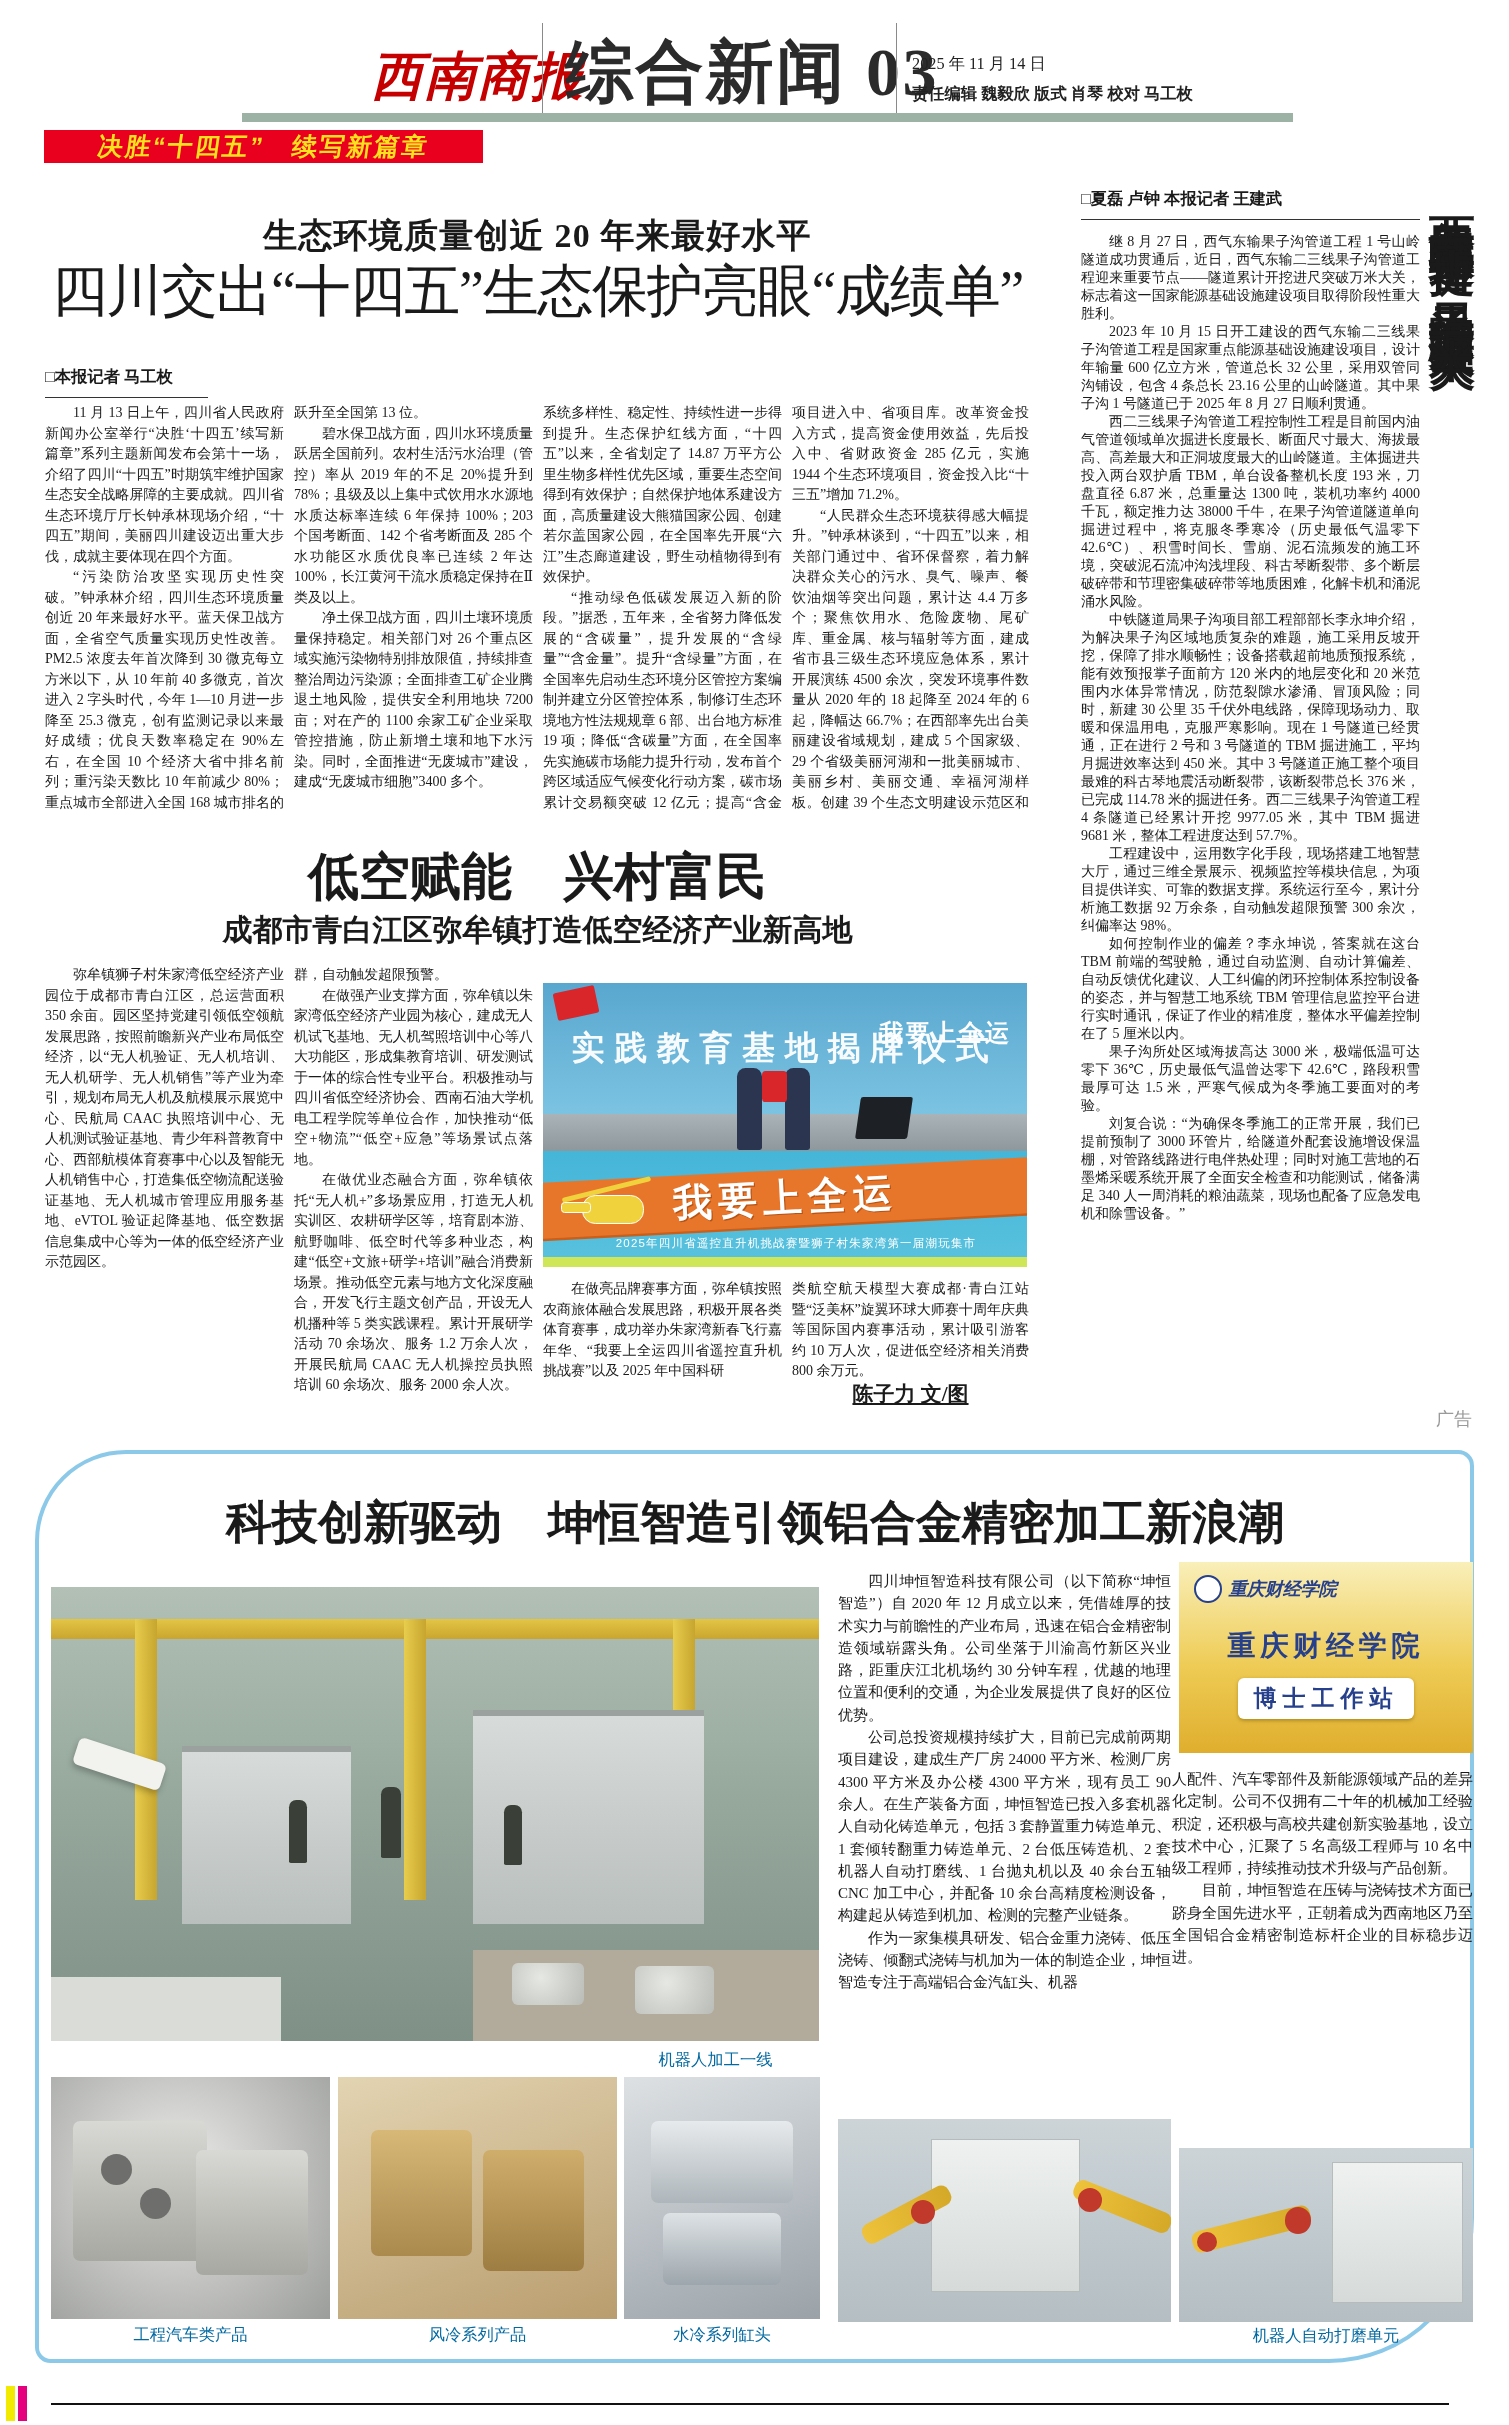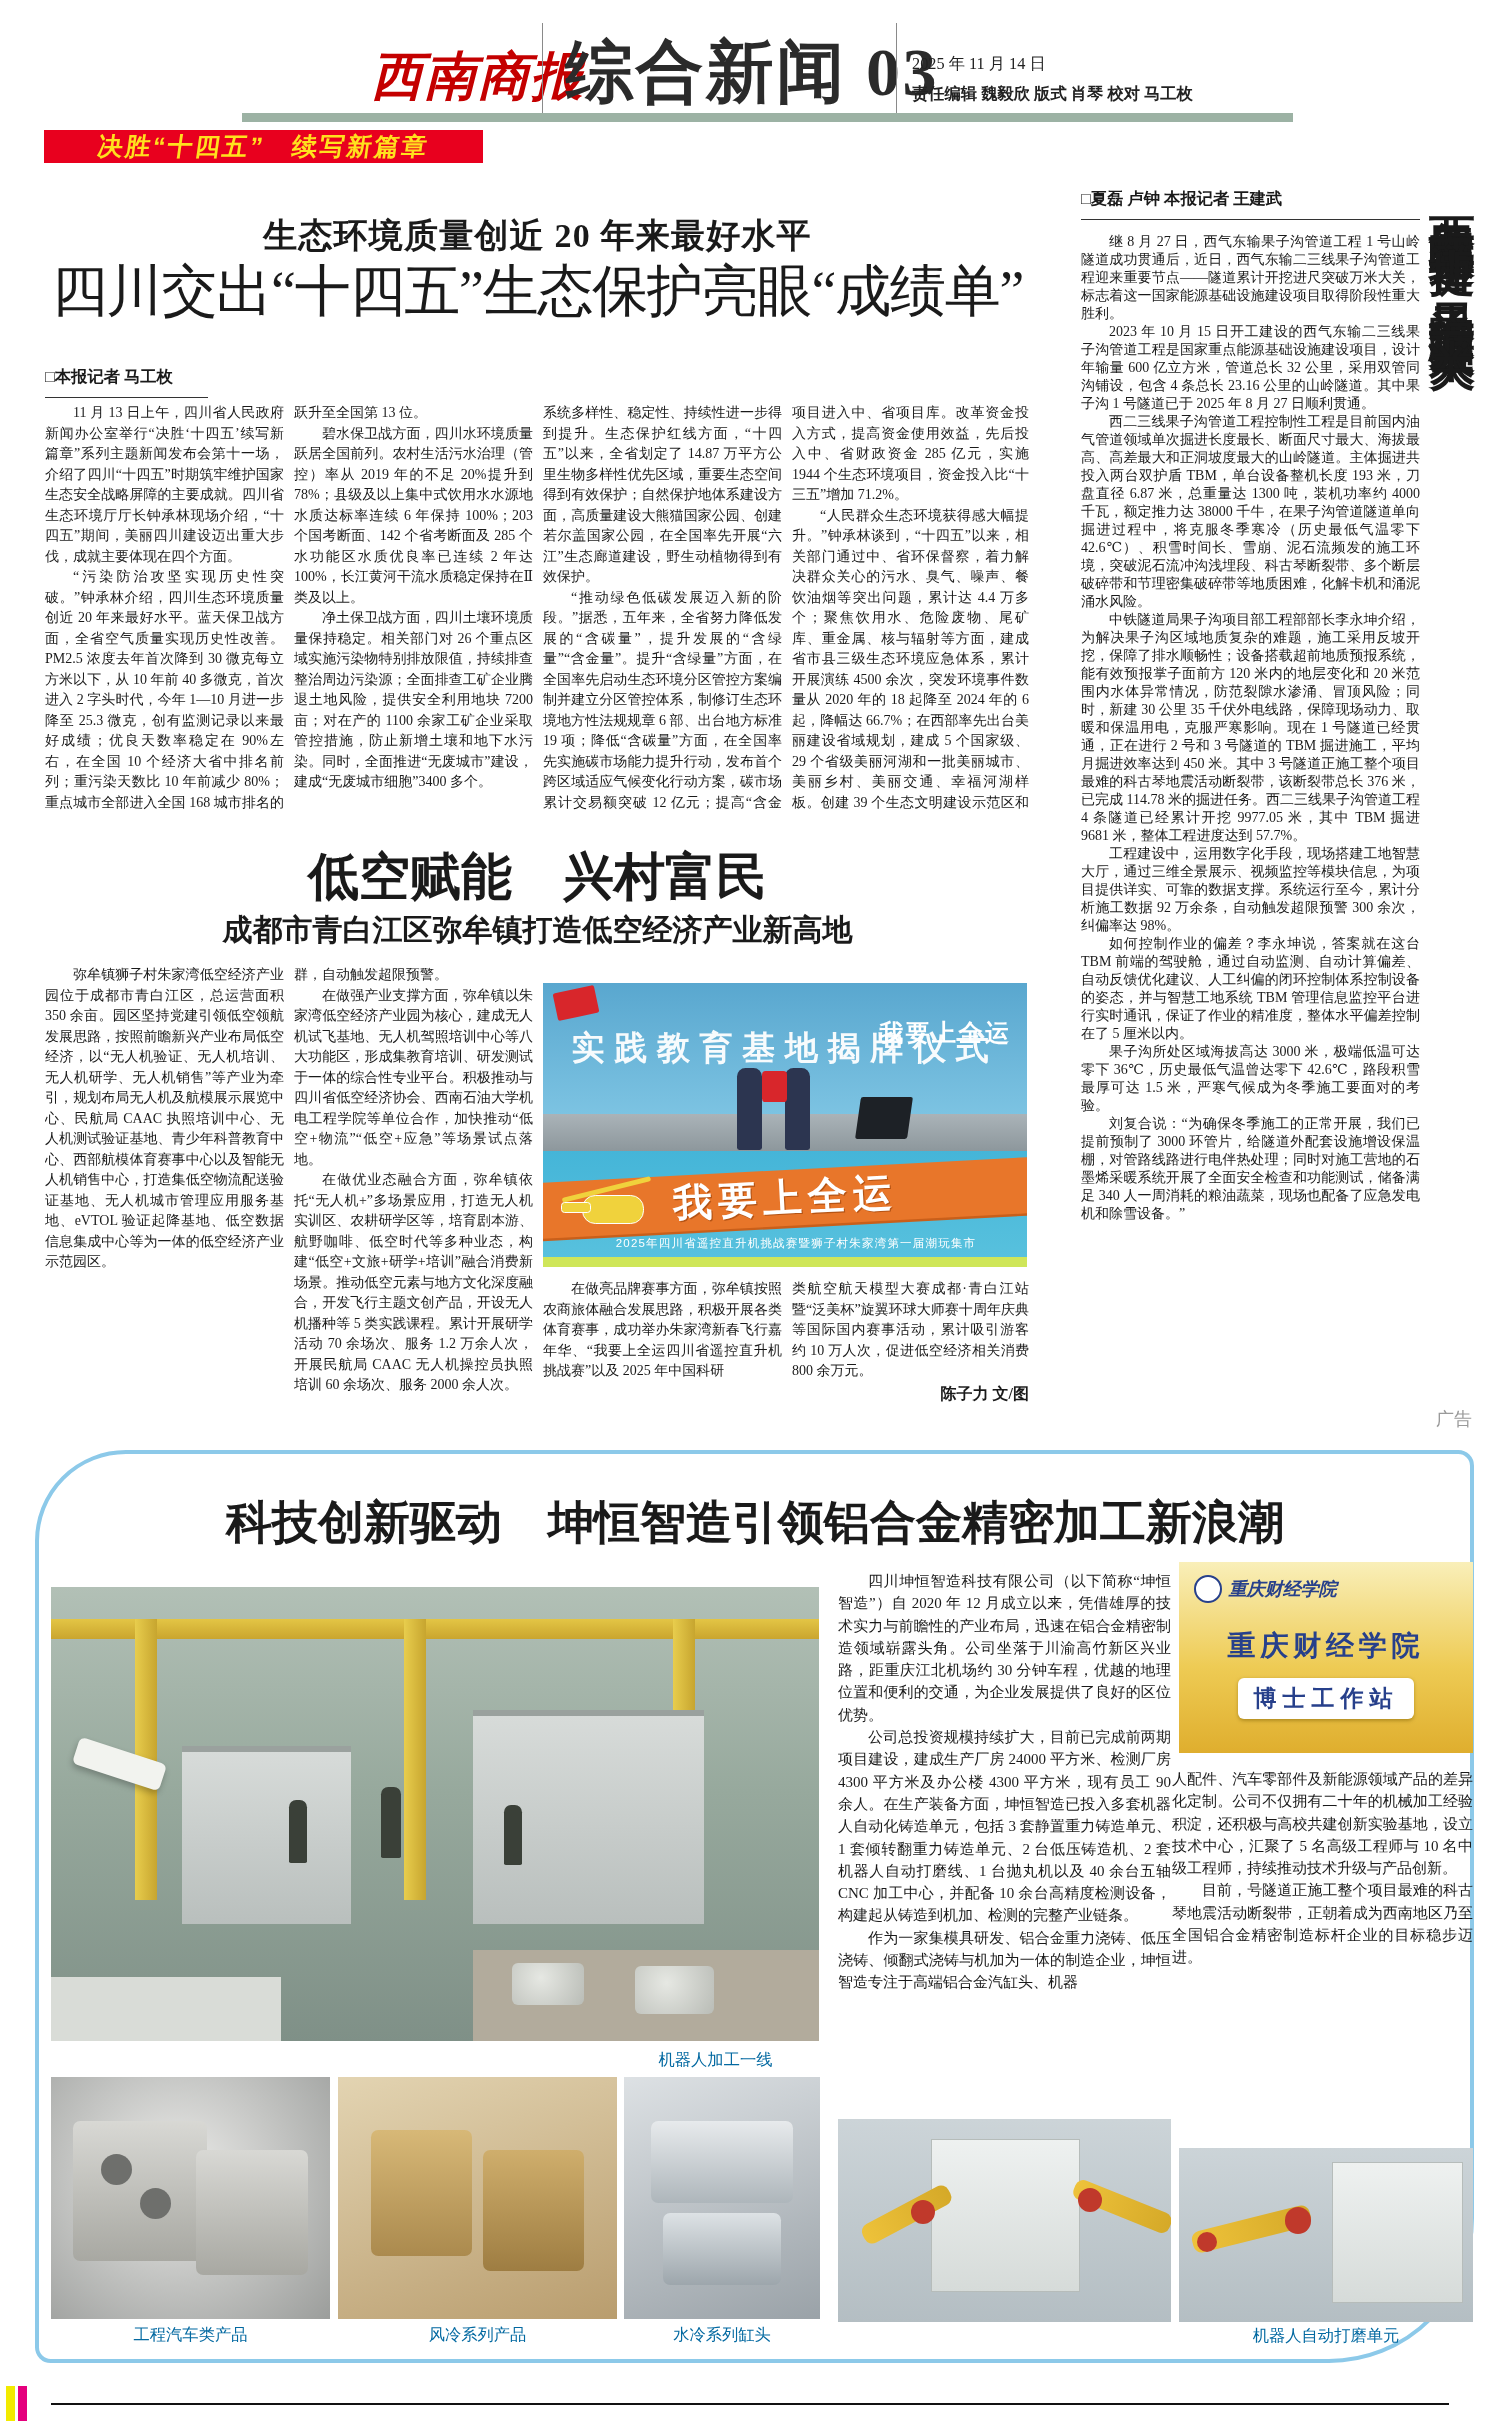--- a/index.html
+++ b/index.html
@@ -28,21 +28,21 @@
                 font-family:"Liberation Sans","DejaVu Sans",sans-serif;}
   .headline-bottom{font-size:46px;font-weight:900;text-align:center;}
   .byline{font-size:16.3px;font-weight:700;padding-bottom:8.5px;border-bottom:1.8px solid #333;}
   
   .col{overflow:hidden;}
   .col p{margin:0;text-align:justify;}
   .col p.ind{text-indent:2em;}
   .body-main{font-size:14px;line-height:20.5px;}
   .body-right{font-size:14px;line-height:18px;}
   .body-bottom{font-size:15px;line-height:22.3px;}
-  .credit{font-weight:900;text-align:right;margin-top:2.4px;font-size:16px;}
+  .credit{font-weight:900;text-align:center;margin-top:2.4px;font-size:21px;text-decoration:underline;}
   .vhead{writing-mode:vertical-rl;font-size:46px;font-weight:900;letter-spacing:3.6px;line-height:54px;}
   .ad-label{font-size:18px;color:#9a9a9a;font-family:"Liberation Sans","DejaVu Sans",sans-serif;}
   .caption{font-size:16.3px;text-align:center;color:#0369a1;}
   
   .photo{overflow:hidden;}
   .event-photo{background:linear-gradient(110deg,#8fd2ee 0%,#63bade 55%,#7ecbe8 100%);}
   .ev-backdrop{left:0;top:0;width:100%;height:46%;
       background:linear-gradient(180deg,#59a7cf,#7cc3e2);display:flex;align-items:center;justify-content:center;}
   .ev-backdrop span{color:#ffffff;font-weight:900;font-size:33px;letter-spacing:9.7px;opacity:.95;
       font-family:"Liberation Sans","DejaVu Sans",sans-serif;white-space:nowrap;}
@@ -226,21 +226,21 @@
     <span class="cert-script">重庆财经学院</span>
   </div>
   <div class="abs cert-big" style="left:0;top:65px;width:100%;">重庆财经学院</div>
   <div class="abs cert-box" style="left:20%;top:116px;width:60%;height:41px;">
     <span>博士工作站</span>
   </div>
 </div>
 
 <div class="abs col body-bottom" style="left:1172px;top:1768px;width:301px;height:344px;">
     <p>人配件、汽车零部件及新能源领域产品的差异化定制。公司不仅拥有二十年的机械加工经验积淀，还积极与高校共建创新实验基地，设立技术中心，汇聚了 5 名高级工程师与 10 名中级工程师，持续推动技术升级与产品创新。</p>
-    <p class="ind">目前，号隧道正施工整个项目最难的科古琴地震活动断裂带，正朝着成为西南地区乃至全国铝合金精密制造标杆企业的目标稳步迈进。</p>
+    <p class="ind">目前，坤恒智造在压铸与浇铸技术方面已跻身全国先进水平，正朝着成为西南地区乃至全国铝合金精密制造标杆企业的目标稳步迈进。</p>
   </div>
 
 <div class="abs photo product1" style="left:51px;top:2077px;width:279px;height:242px;">
   <div class="abs blockpart" style="left:8%;top:18%;width:48%;height:58%;"></div>
   <div class="abs blockpart" style="left:52%;top:30%;width:40%;height:52%;"></div>
   <div class="abs hole" style="left:18%;top:32%;width:31px;height:31px;"></div>
   <div class="abs hole" style="left:32%;top:46%;width:31px;height:31px;"></div>
 </div>
 <div class="abs caption" style="left:51px;top:2324px;width:279px;">工程汽车类产品</div>
 

